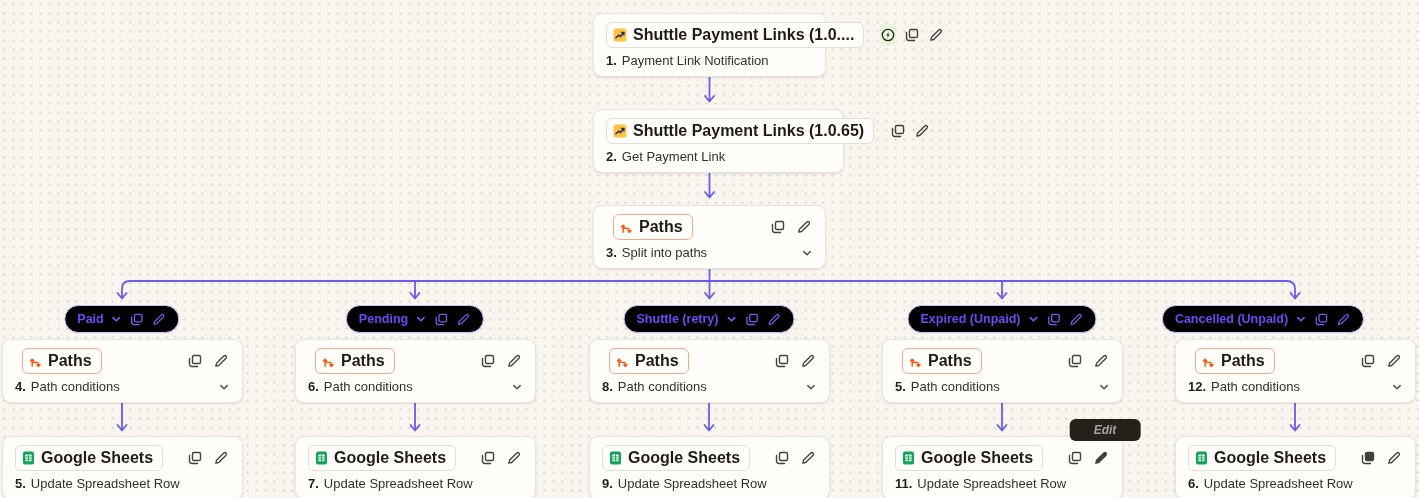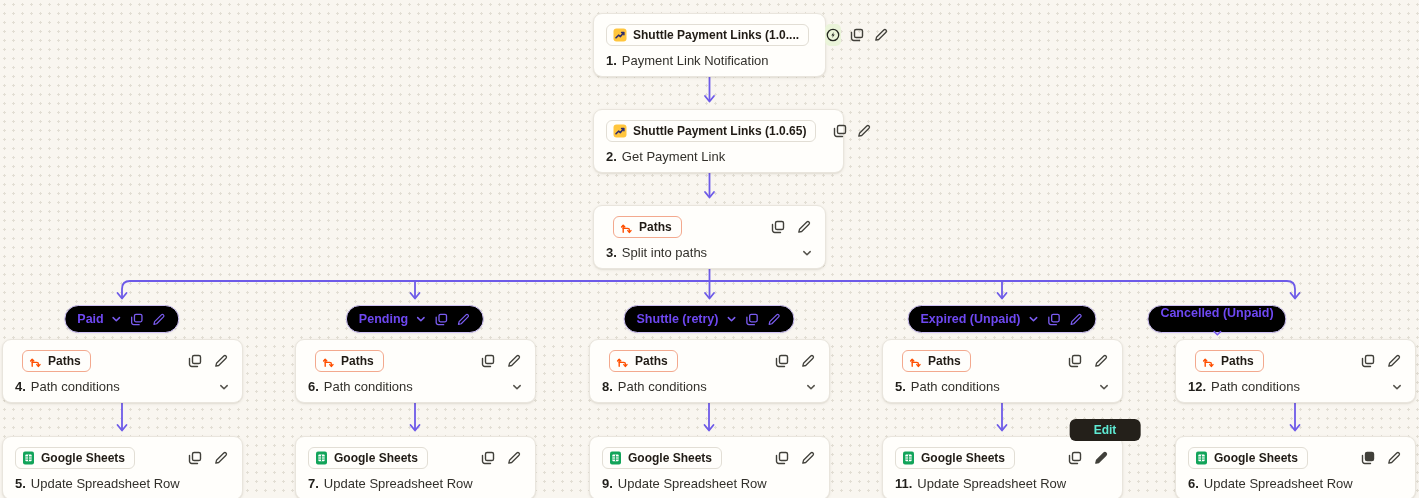--- a/index.html
+++ b/index.html
@@ -23,21 +23,21 @@
     box-shadow:0 1px 3px rgba(80,65,40,.10), 0 1px 1px rgba(80,65,40,.05);
     padding:9px 12px 8px 12px;
     cursor:pointer;
   }
   .node-head { display:flex; align-items:center; gap:8px; height:24px; }
   .spacer { flex:1; }
   .app-badge {
     display:inline-flex; align-items:center; gap:6px;
     border:1px solid #e2ded5; background:#fffefb;
     border-radius:6px; padding:3px 9px 3px 6px;
-    font-size:12px; font-weight:bold; color:#201b15; white-space:nowrap;
+    font-size:16px; font-weight:bold; color:#201b15; white-space:nowrap;
   }
   .app-badge.paths { border-color:#f3a98e;margin-left:7px; }
   .node-title { display:flex; align-items:center; margin-top:6px; font-size:13px; color:#32302b; }
   .step { font-weight:bold; margin-right:5px; color:#211f1b; }
   .icon-btn { display:inline-flex; align-items:center; justify-content:center; width:18px; height:18px; color:#41403a; cursor:pointer; }
   .instant-chip {
     width:22px; height:22px; border-radius:5px; background:#eaf4d9;
     display:inline-flex; align-items:center; justify-content:center; cursor:pointer;
   }
   .chev { margin-left:auto; color:#55534c; display:inline-flex; cursor:pointer; }
@@ -47,22 +47,22 @@
     display:inline-flex; align-items:center; gap:7px;
     background:#000000; border:1px solid #cfc2f7; border-radius:15px;
     padding:0 12px; transform:translateX(-50%);
     box-shadow:0 1px 2px rgba(90,70,160,.07); cursor:pointer;
   }
   .pill-label { font-size:12.5px; font-weight:bold; color:#6e48f2; white-space:nowrap; }
   .pill .p-icon { color:#7a5cf0; display:inline-flex; cursor:pointer; }
 
   .tooltip {
     position:absolute; left:1105px; top:419px; transform:translateX(-50%);
-    background:#24201a; color:#5eead4; font-size:12px; font-weight:bold;
-    padding:4px 24px; border-radius:6px; z-index:5; white-space:nowrap;
+    background:#24201a; color:#a3a3a3; font-size:12px; font-weight:bold;
+    padding:4px 24px; border-radius:6px; z-index:5; white-space:nowrap;font-style:italic;
   }
 </style>
 </head>
 <body>
 
 <svg width="0" height="0" style="position:absolute">
   <defs>
     <g id="i-copy">
       <rect x="5.5" y="2.5" width="8" height="8" rx="1.6" fill="none" stroke="currentColor" stroke-width="1.4"></rect>
       <path d="M10.5 13.5 H4.7 A2.2 2.2 0 0 1 2.5 11.3 V5.5" fill="none" stroke="currentColor" stroke-width="1.4" stroke-linecap="round"></path>
@@ -290,21 +290,21 @@
         <svg width="15" height="15" viewBox="0 0 16 16">
           <use href="#i-copy"></use>
         </svg>
       </span>
     <span class="p-icon">
         <svg width="15" height="15" viewBox="0 0 16 16">
           <use href="#i-pencil"></use>
         </svg>
       </span>
   </div>
-  <div class="pill" style="left:1217px;flex-direction:column;">
+  <div class="pill" style="left:1263px;">
     <span class="pill-label">Cancelled (Unpaid)</span>
     <span class="p-icon">
         <svg width="12" height="12" viewBox="0 0 12 12">
           <use href="#i-chev"></use>
         </svg>
       </span>
     <span class="p-icon">
         <svg width="15" height="15" viewBox="0 0 16 16">
           <use href="#i-copy"></use>
         </svg>

